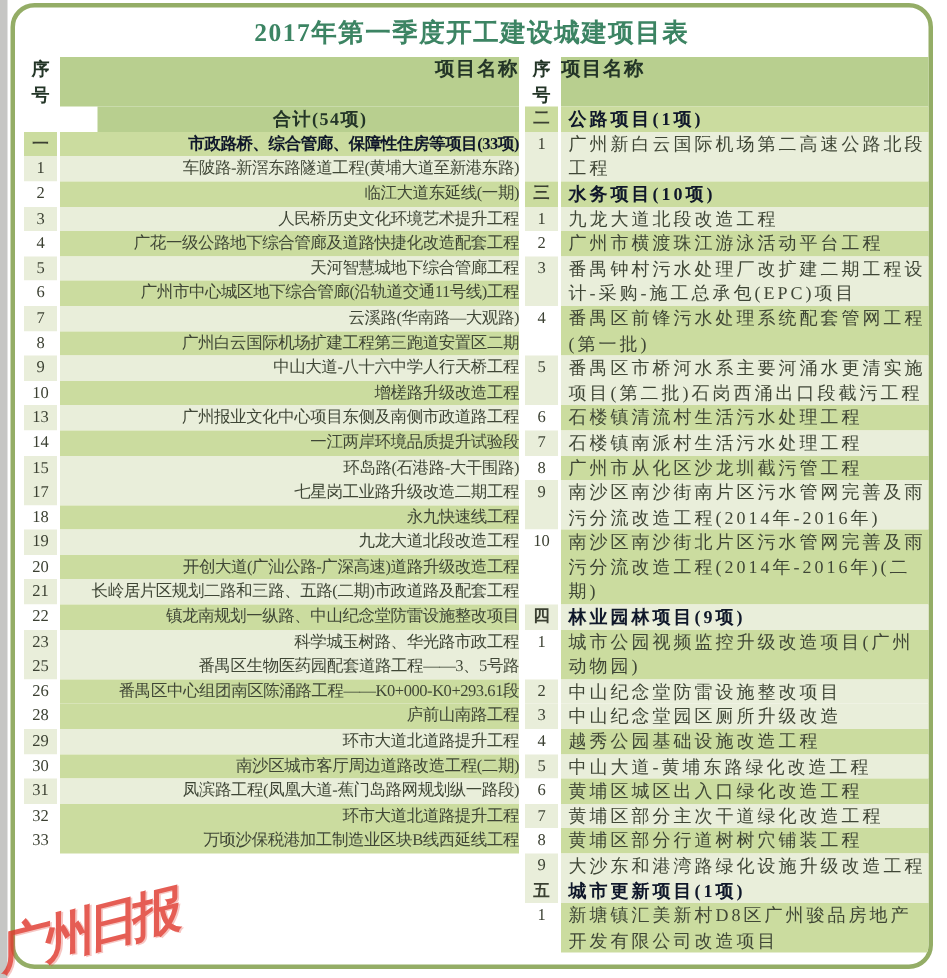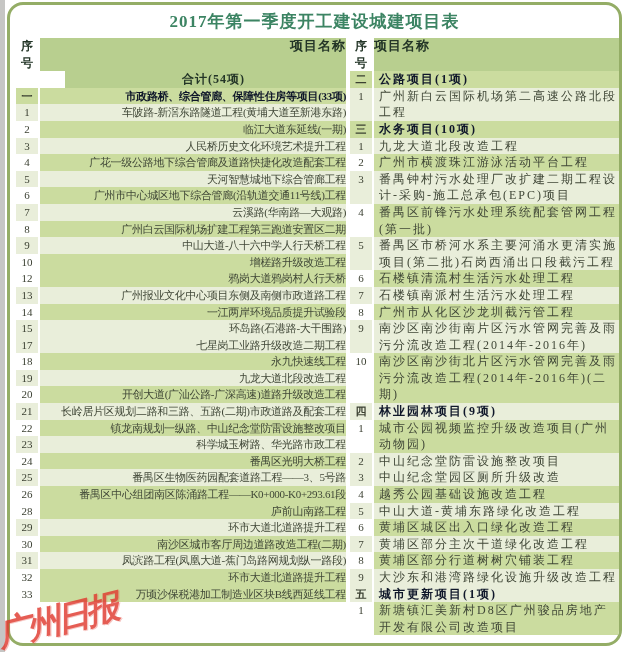--- a/index.html
+++ b/index.html
@@ -113,24 +113,20 @@
             <span class="name">广州白云国际机场扩建工程第三跑道安置区二期</span>
           </div>
           <div class="row">
             <span class="num">9</span>
             <span class="name">中山大道-八十六中学人行天桥工程</span>
           </div>
           <div class="row green">
             <span class="num">10</span>
             <span class="name">增槎路升级改造工程</span>
           </div>
-          <div class="row green">
-            <span class="num">12</span>
-            <span class="name">鸦岗大道鸦岗村人行天桥</span>
-          </div>
           <div class="row">
             <span class="num">13</span>
             <span class="name">广州报业文化中心项目东侧及南侧市政道路工程</span>
           </div>
           <div class="row green">
             <span class="num">14</span>
             <span class="name">一江两岸环境品质提升试验段</span>
           </div>
           <div class="row">
             <span class="num">15</span>
@@ -156,24 +152,20 @@
             <span class="num">21</span>
             <span class="name">长岭居片区规划二路和三路、五路(二期)市政道路及配套工程</span>
           </div>
           <div class="row green">
             <span class="num">22</span>
             <span class="name">镇龙南规划一纵路、中山纪念堂防雷设施整改项目</span>
           </div>
           <div class="row">
             <span class="num">23</span>
             <span class="name">科学城玉树路、华光路市政工程</span>
-          </div>
-          <div class="row green">
-            <span class="num">24</span>
-            <span class="name">番禺区光明大桥工程</span>
           </div>
           <div class="row">
             <span class="num">25</span>
             <span class="name">番禺区生物医药园配套道路工程——3、5号路</span>
           </div>
           <div class="row green">
             <span class="num">26</span>
             <span class="name">番禺区中心组团南区陈涌路工程——K0+000-K0+293.61段</span>
           </div>
           <div class="row green">

